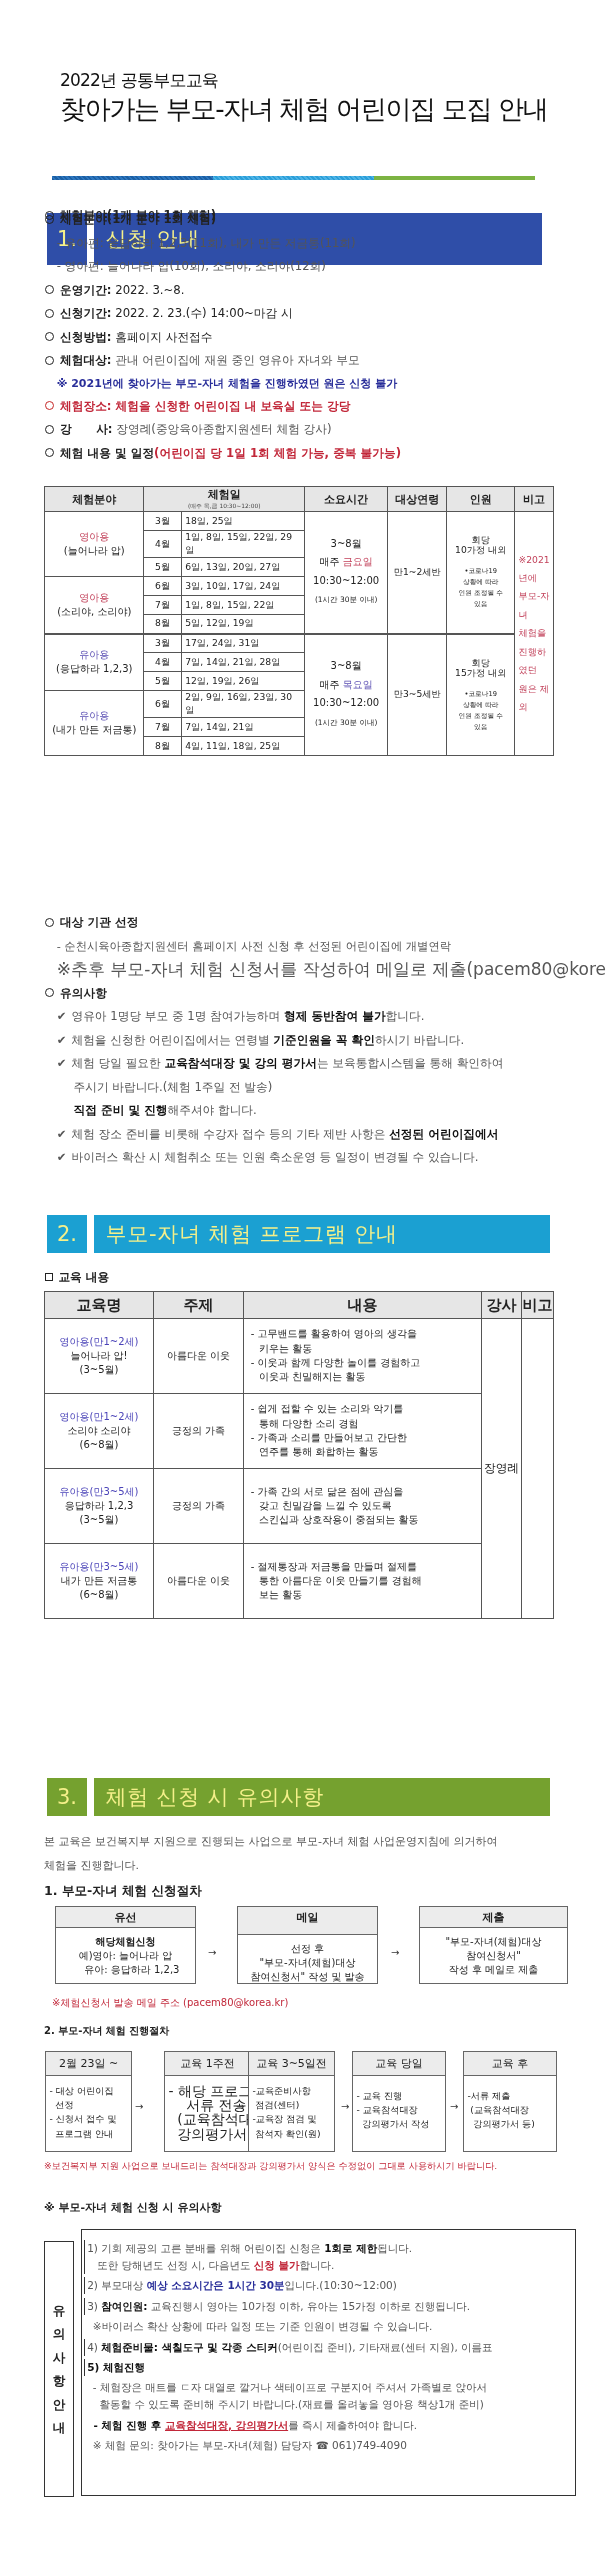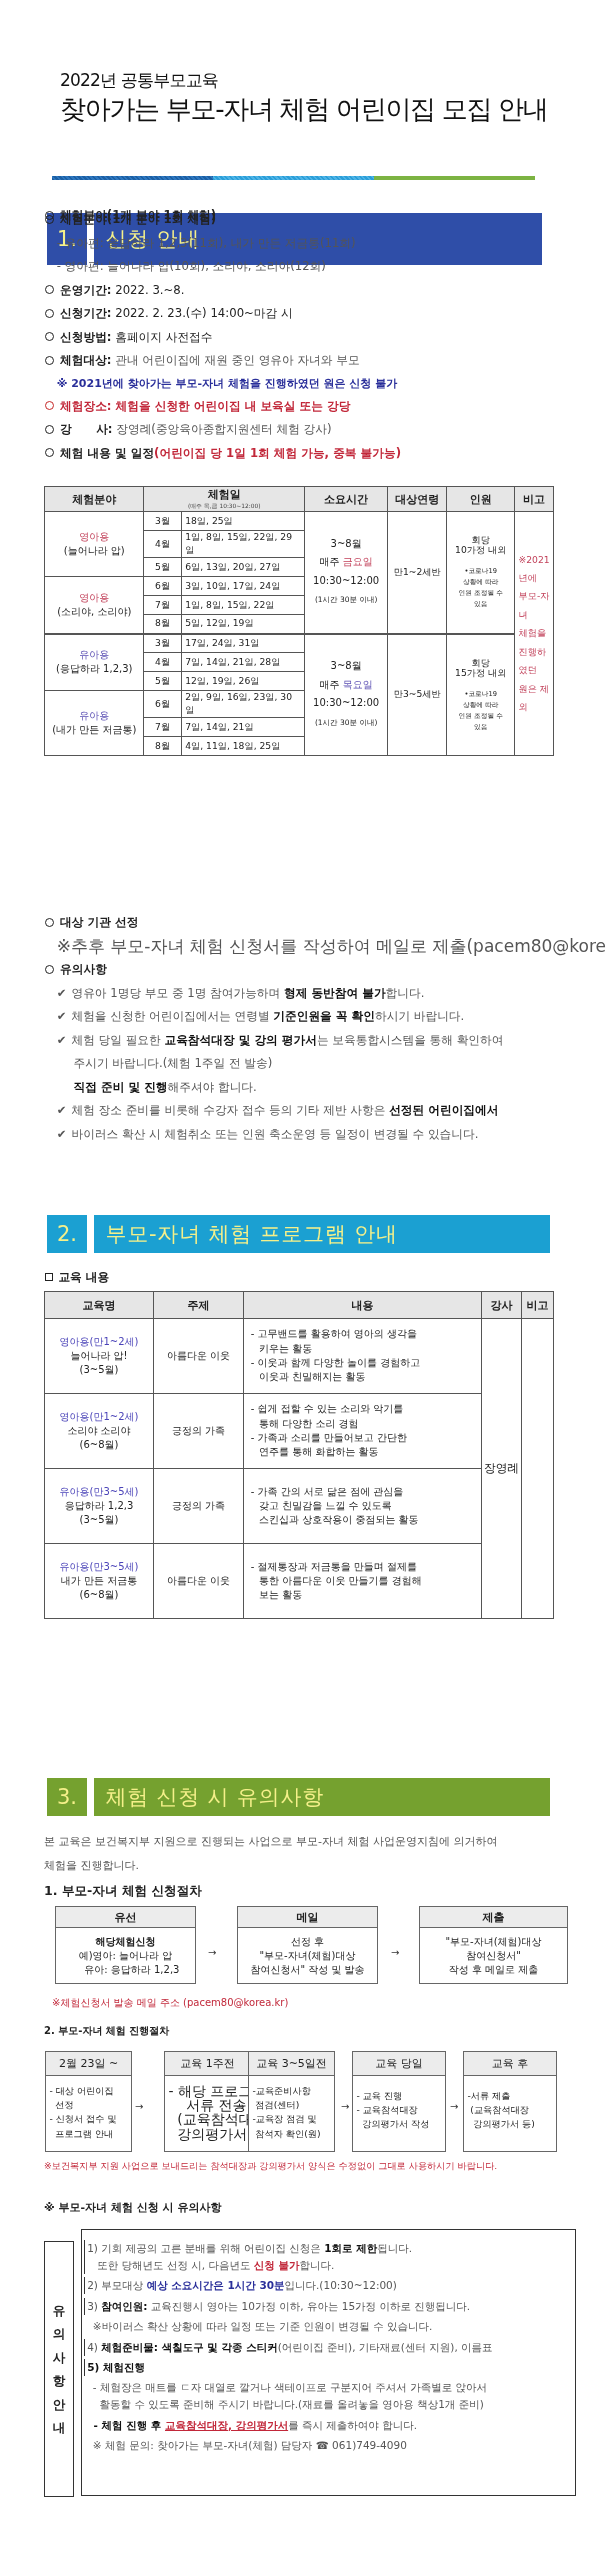--- a/index.html
+++ b/index.html
@@ -41,21 +41,21 @@
   .t1 th .small { display: block; font-size: 5.9px; font-weight: normal; color: #444; }
   .t1 td { height: 19px; padding: 0 3.4px; }
   .t1 td.dates { text-align: left; }
   .t1 tr.sep td { border-top: 2.5px double #555; }
   .pink { color: #c2415a; }
   .purple { color: #5b4fb3; }
 
   
   .t2 { left: 44px; top: 1291px; width: 510px; border: 1.7px solid #333; font-size: 10px; }
   .t2 th, .t2 td { border: 0.8px solid #555; text-align: center; }
-  .t2 th { background: #e6e6e6; height: 27px; font-weight: bold; font-size: 11px; }
+  .t2 th { background: #e6e6e6; height: 27px; font-weight: bold; font-size: 15px; }
   .t2 td { height: 75px; line-height: 14.3px; }
   .t2 td.content { text-align: left; padding: 0 6.7px; }
   .t2 .name1 { color: #4a43b8; display: block; }
 
   
   .fbox { border: 0.8px solid #666; background: #fff; }
   .fbox .fh { background: #ececec; border-bottom: 0.8px solid #666; text-align: center; font-weight: bold; font-size: 11px; }
   .fbox .fb { text-align: center; font-size: 10px; line-height: 14.3px; }
   .arrow { font-size: 10px; color: #333; }
 
@@ -210,20 +210,21 @@
       </tr>
     <tr>
         <td>8월</td>
         <td class="dates">4일, 11일, 18일, 25일</td>
       </tr>
   </tbody>
 </table>
 
 <div class="abs" style="left:45px;top:911px;width:545px;">
   <div class="line b" style="line-height:23.5px;"><span class="circ"></span><span>대상 기관 선정</span></div>
+  <div class="line gray" style="line-height:23.5px;padding-left:11.7px;font-size:11.3px;">- 순천시육아종합지원센터 홈페이지 사전 신청 후 선정된 어린이집에 개별연락</div>
   <div class="line gray" style="line-height:23.5px;padding-left:11.7px;font-size:17px;">※추후 부모-자녀 체험 신청서를 작성하여 메일로 제출(pacem80@korea.kr)</div>
   <div class="line b" style="line-height:23.5px;"><span class="circ"></span><span>유의사항</span></div>
   <div class="line gray" style="line-height:23.5px;padding-left:11.7px;"><span class="check">✔</span><span>영유아 1명당 부모 중 1명 참여가능하며 </span><span class="b" style="color:#111">형제 동반참여 불가</span><span>합니다.</span></div>
   <div class="line gray" style="line-height:23.5px;padding-left:11.7px;"><span class="check">✔</span><span>체험을 신청한 어린이집에서는 연령별 </span><span class="b" style="color:#111">기준인원을 꼭 확인</span><span>하시기 바랍니다.</span></div>
   <div class="line gray" style="line-height:23.5px;padding-left:11.7px;"><span class="check">✔</span><span>체험 당일 필요한 </span><span class="b" style="color:#111">교육참석대장 및 강의 평가서</span><span>는 보육통합시스템을 통해 확인하여</span></div>
   <div class="line gray" style="line-height:23.5px;padding-left:28.5px;">주시기 바랍니다.(체험 1주일 전 발송)</div>
   <div class="line gray" style="line-height:23.5px;padding-left:28.5px;"><span class="b" style="color:#111">직접 준비 및 진행</span><span>해주셔야 합니다.</span></div>
   <div class="line gray" style="line-height:23.5px;padding-left:11.7px;"><span class="check">✔</span><span>체험 장소 준비를 비롯해 수강자 접수 등의 기타 제반 사항은 </span><span class="b" style="color:#111">선정된 어린이집에서</span></div>
   <div class="line gray" style="line-height:23.5px;padding-left:11.7px;"><span class="check">✔</span><span>바이러스 확산 시 체험취소 또는 인원 축소운영 등 일정이 변경될 수 있습니다.</span></div>
 </div>
@@ -303,21 +304,21 @@
 <div class="abs line gray" style="left:44px;top:1857px;font-size:11px;">체험을 진행합니다.</div>
 <div class="abs line b" style="left:44px;top:1882px;font-size:12.6px;">1. 부모-자녀 체험 신청절차</div>
 
 <div class="abs fbox" style="left:55px;top:1906px;width:141px;height:78px;">
   <div class="fh" style="height:21px;line-height:21px;">유선</div>
   <div class="fb" style="padding-top:6.7px;white-space:pre;"><div class="b">해당체험신청</div><div>예)영아: 늘어나라 압
     유아: 응답하라 1,2,3</div></div>
 </div>
 <div class="abs arrow" style="left:208px;top:1947px;">→</div>
 <div class="abs fbox" style="left:237px;top:1906px;width:141px;height:78px;">
-  <div class="fh" style="height:21px;line-height:21px;">메일</div>
+  <div class="fh" style="height:28px;line-height:21px;">메일</div>
   <div class="fb" style="padding-top:6.7px;white-space:pre;">선정 후
 "부모-자녀(체험)대상
 참여신청서" 작성 및 발송</div>
 </div>
 <div class="abs arrow" style="left:391px;top:1947px;">→</div>
 <div class="abs fbox" style="left:419px;top:1906px;width:149px;height:78px;">
   <div class="fh" style="height:21px;line-height:21px;">제출</div>
   <div class="fb" style="padding-top:6.7px;white-space:pre;">"부모-자녀(체험)대상
 참여신청서"
 작성 후 메일로 제출</div>

